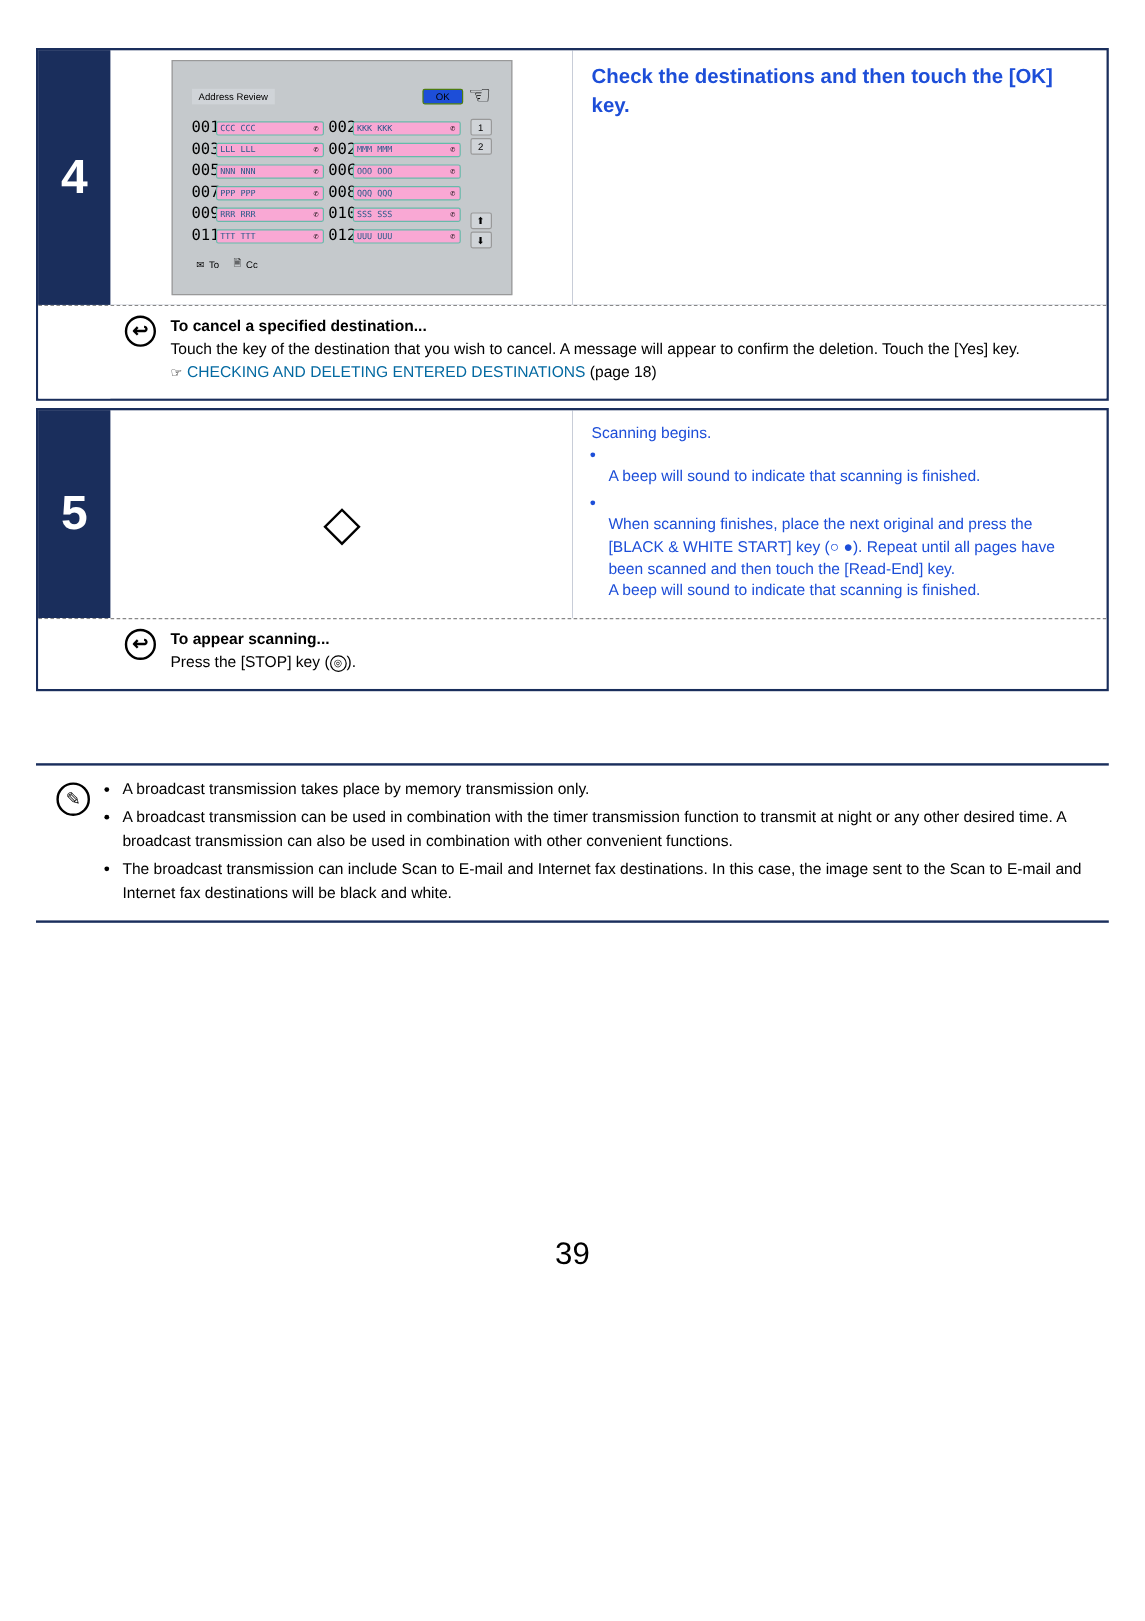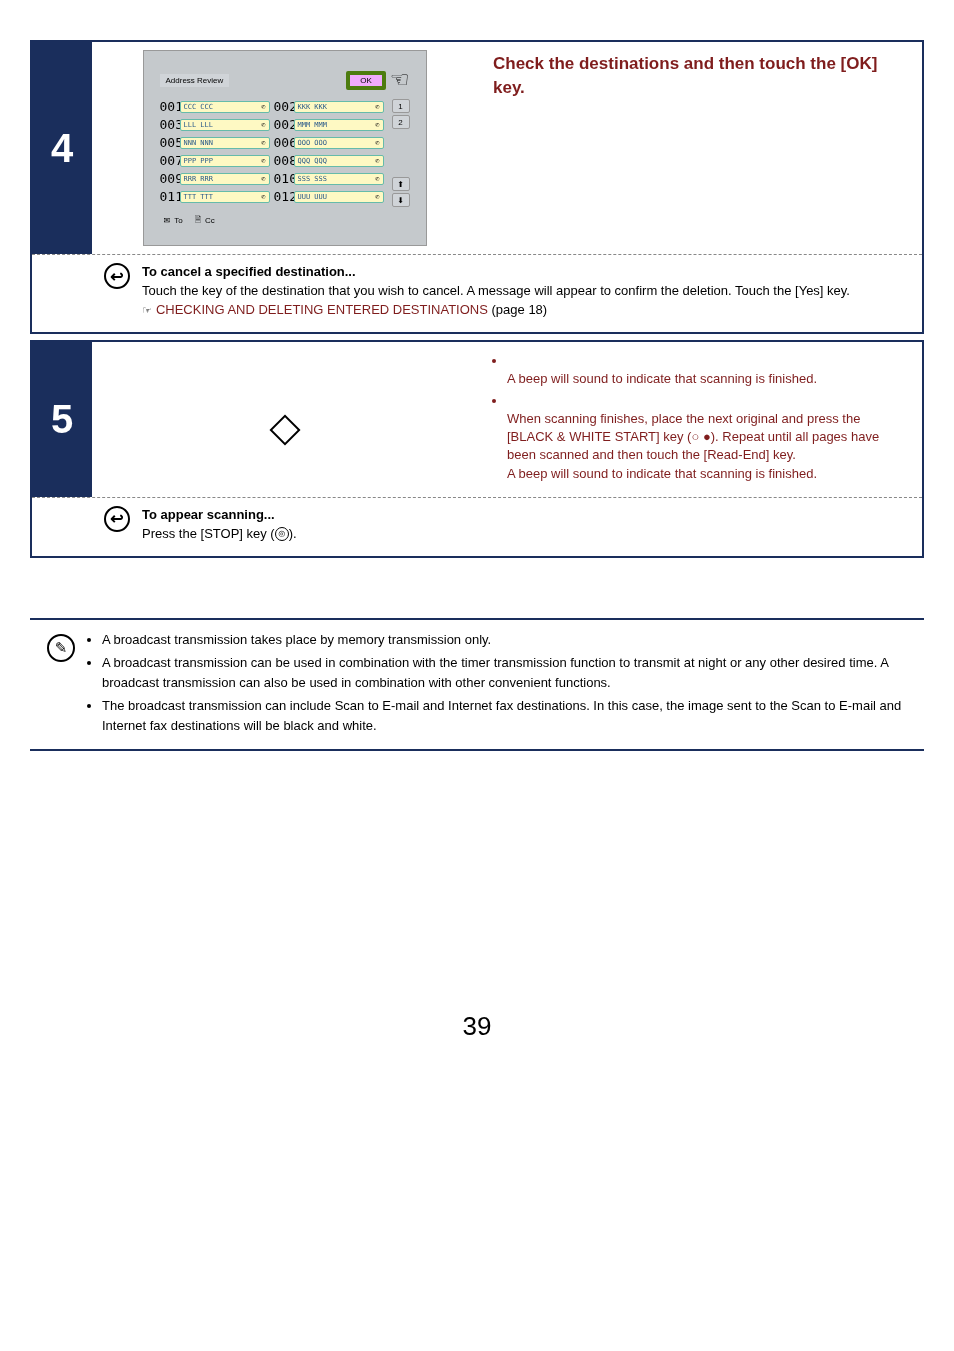--- a/index.html
+++ b/index.html
@@ -35,21 +35,21 @@
     width: 385px;
     background: #fff;
     padding: 8px;
     display: flex;
     align-items: center;
     justify-content: center;
   }
   .step-text-col {
     flex: 1;
     background: #fff;
-    color: #7f1d1d;
+    color: #1d4ed8;
     padding: 10px 16px;
     font-size: 13px;
     line-height: 1.4;
   }
   .step-text-col h3 {
     font-size: 17px;
     font-weight: bold;
     margin: 0 0 6px 0;
   }
   .step-bottom {
@@ -63,21 +63,21 @@
     display: flex;
     align-items: flex-start;
     justify-content: center;
     padding-top: 8px;
   }
   .step-bottom-text {
     flex: 1;
     padding: 8px 16px 12px 0;
     line-height: 1.45;
   }
-  .link { color: #7f1d1d; text-decoration: none; }
+  .link { color: #0369a1; text-decoration: none; }
   .back-icon {
     width: 26px; height: 26px;
     border: 2px solid #000;
     border-radius: 50%;
     display:flex;align-items:center;justify-content:center;
     font-size:16px;font-weight:bold;
   }
   .note-box {
     display:flex;
     border-top:2px solid #1a2e5c;
@@ -92,28 +92,28 @@
   .pencil-icon{
     width:28px;height:28px;border:2px solid #000;border-radius:50%;
     display:flex;align-items:center;justify-content:center;font-size:15px;
   }
   
   .panel{
     width:284px;background:#c5c9cc;border:1px solid #999;padding:16px;font-size:8px;color:#000;
   }
   .panel-header{display:flex;justify-content:space-between;align-items:center;margin-bottom:6px;}
   .panel-title{background:#d0d4d8;padding:2px 6px;font-size:8px;}
-  .ok-btn{background:#f0abfc;border:4px solid #4d7c0f;border-radius:2px;padding:1px 10px;font-size:8px;}
+  .ok-btn{background:#1d4ed8;border:1px solid #4d7c0f;border-radius:2px;padding:1px 10px;font-size:8px;}
   .addr-rows{display:flex;}
   .addr-grid{flex:1;}
   .addr-row{display:flex;gap:4px;margin-bottom:3px;}
   .addr-cell{display:flex;align-items:center;gap:2px;}
   .addr-num{font-size:13px;font-family:monospace;width:18px;}
   .addr-label{
-    background:#fef9c3;border:1px solid #6ba;border-radius:2px;
+    background:#f9a8d4;border:1px solid #6ba;border-radius:2px;
     width:90px;padding:1px 3px;font-size:7px;font-family:monospace;color:#2a5a8a;
     display:flex;justify-content:space-between;align-items:center;
   }
   .phone-glyph{font-size:7px;color:#000;}
   .scrollbar{width:18px;display:flex;flex-direction:column;gap:2px;margin-left:4px;}
   .scroll-seg{background:#d0d4d8;border:1px solid #999;border-radius:2px;height:14px;display:flex;align-items:center;justify-content:center;font-size:8px;}
   .panel-footer{display:flex;gap:12px;margin-top:4px;padding:2px 4px;}
   .footer-item{display:flex;align-items:center;gap:4px;font-size:8px;}
   
   .start-graphic{display:flex;flex-direction:column;align-items:center;gap:6px;}
@@ -296,20 +296,21 @@
     <div class="step-graphic-col">
       <div class="start-graphic">
         <div class="bw-dots">○ ●</div>
         <div class="diamond">
             <span class="diamond-inner">◦</span>
           </div>
       </div>
     </div>
 
     <div class="step-text-col">
+      <div>Scanning begins.</div>
       <ul class="notes" style="padding-left:14px;">
         <li>
           <br>
           <span>A beep will sound to indicate that scanning is finished.</span>
         </li>
         <li>
           <br>
           <span>When scanning finishes, place the next original and press the [BLACK &amp; WHITE START] key (</span><span>○&nbsp;●</span><span>). Repeat until all pages have been scanned and then touch the [Read-End] key.</span><br>
           <span>A beep will sound to indicate that scanning is finished.</span>
         </li>

